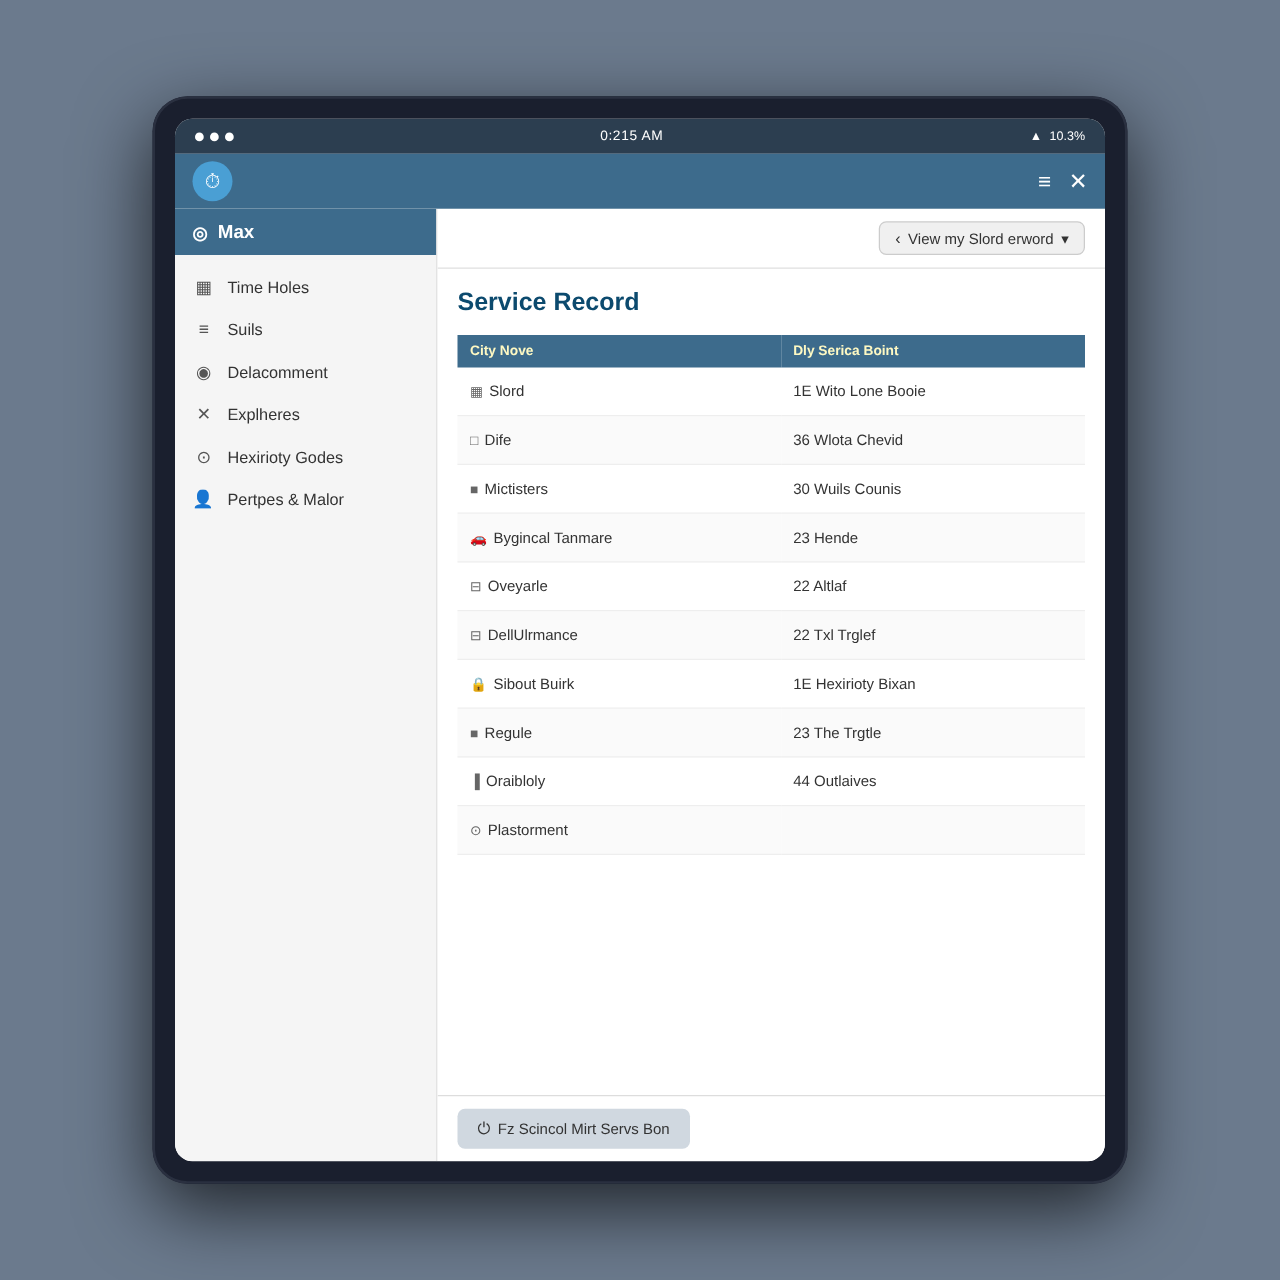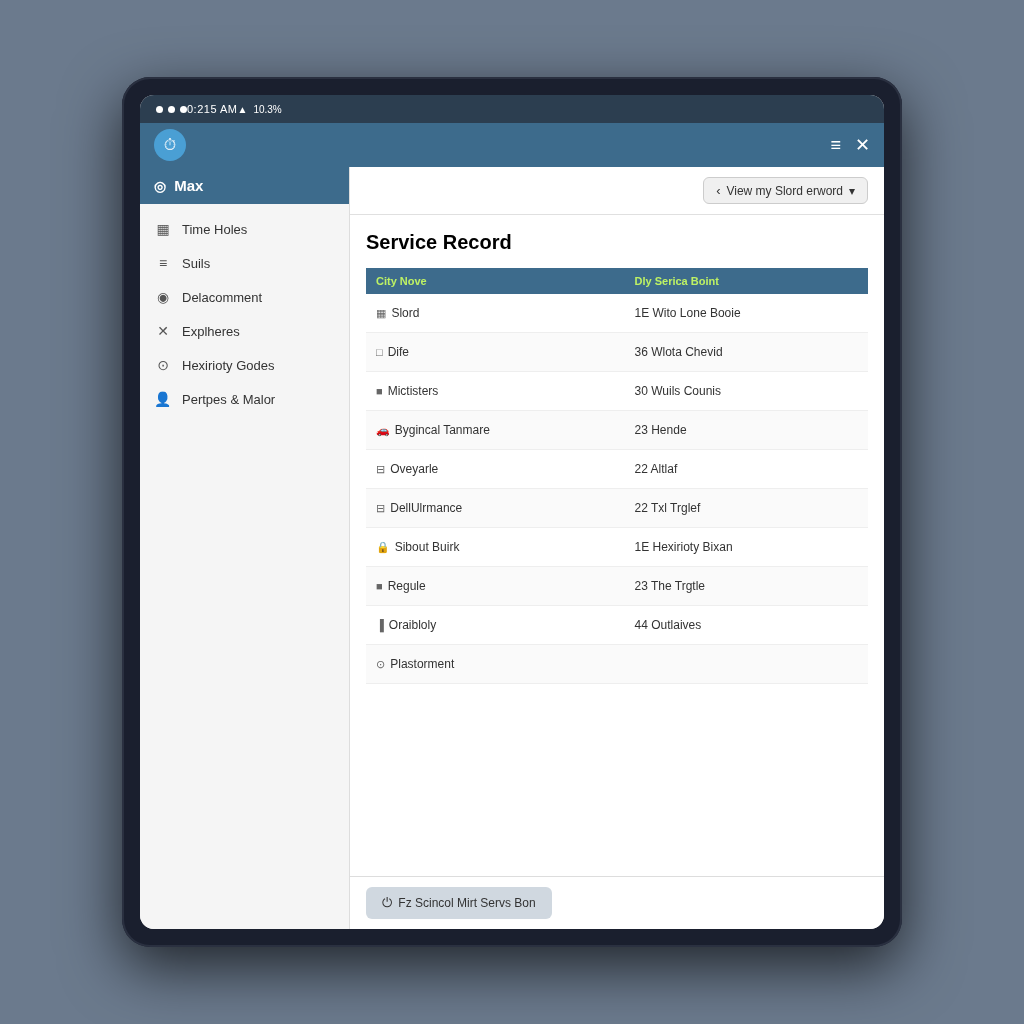--- a/index.html
+++ b/index.html
@@ -31,21 +31,21 @@
       display: flex;
       flex-direction: column;
     }
 
     
     .status-bar {
       background: #2c3e50;
       height: 28px;
       display: flex;
       align-items: center;
-      justify-content: flex-start;
+      justify-content: space-between;
       padding: 0 16px;
       color: white;
       font-size: 11px;
     }
     .status-bar-dots { display: flex; gap: 5px; }
     .status-dot { width: 7px; height: 7px; border-radius: 50%; background: white; }
     .status-time { font-weight: 500; letter-spacing: 0.5px; }
     .status-icons { display: flex; gap: 6px; align-items: center; font-size: 10px; }
 
     
@@ -141,33 +141,33 @@
 
     .panel-body {
       flex: 1;
       padding: 16px;
       overflow-y: auto;
     }
 
     .service-title {
       font-size: 20px;
       font-weight: 700;
-      color: #000000;
+      color: #0c4a6e;
       margin-bottom: 14px;
     }
 
     
     .service-table {
       width: 100%;
       border-collapse: collapse;
       font-size: 12px;
     }
     .service-table thead tr {
       background: #3d6b8c;
-      color: #bef264;
+      color: #fef9c3;
     }
     .service-table thead th {
       padding: 7px 10px;
       text-align: left;
       font-weight: 600;
       font-size: 11px;
     }
     .service-table tbody tr {
       border-bottom: 1px solid #eee;
     }

